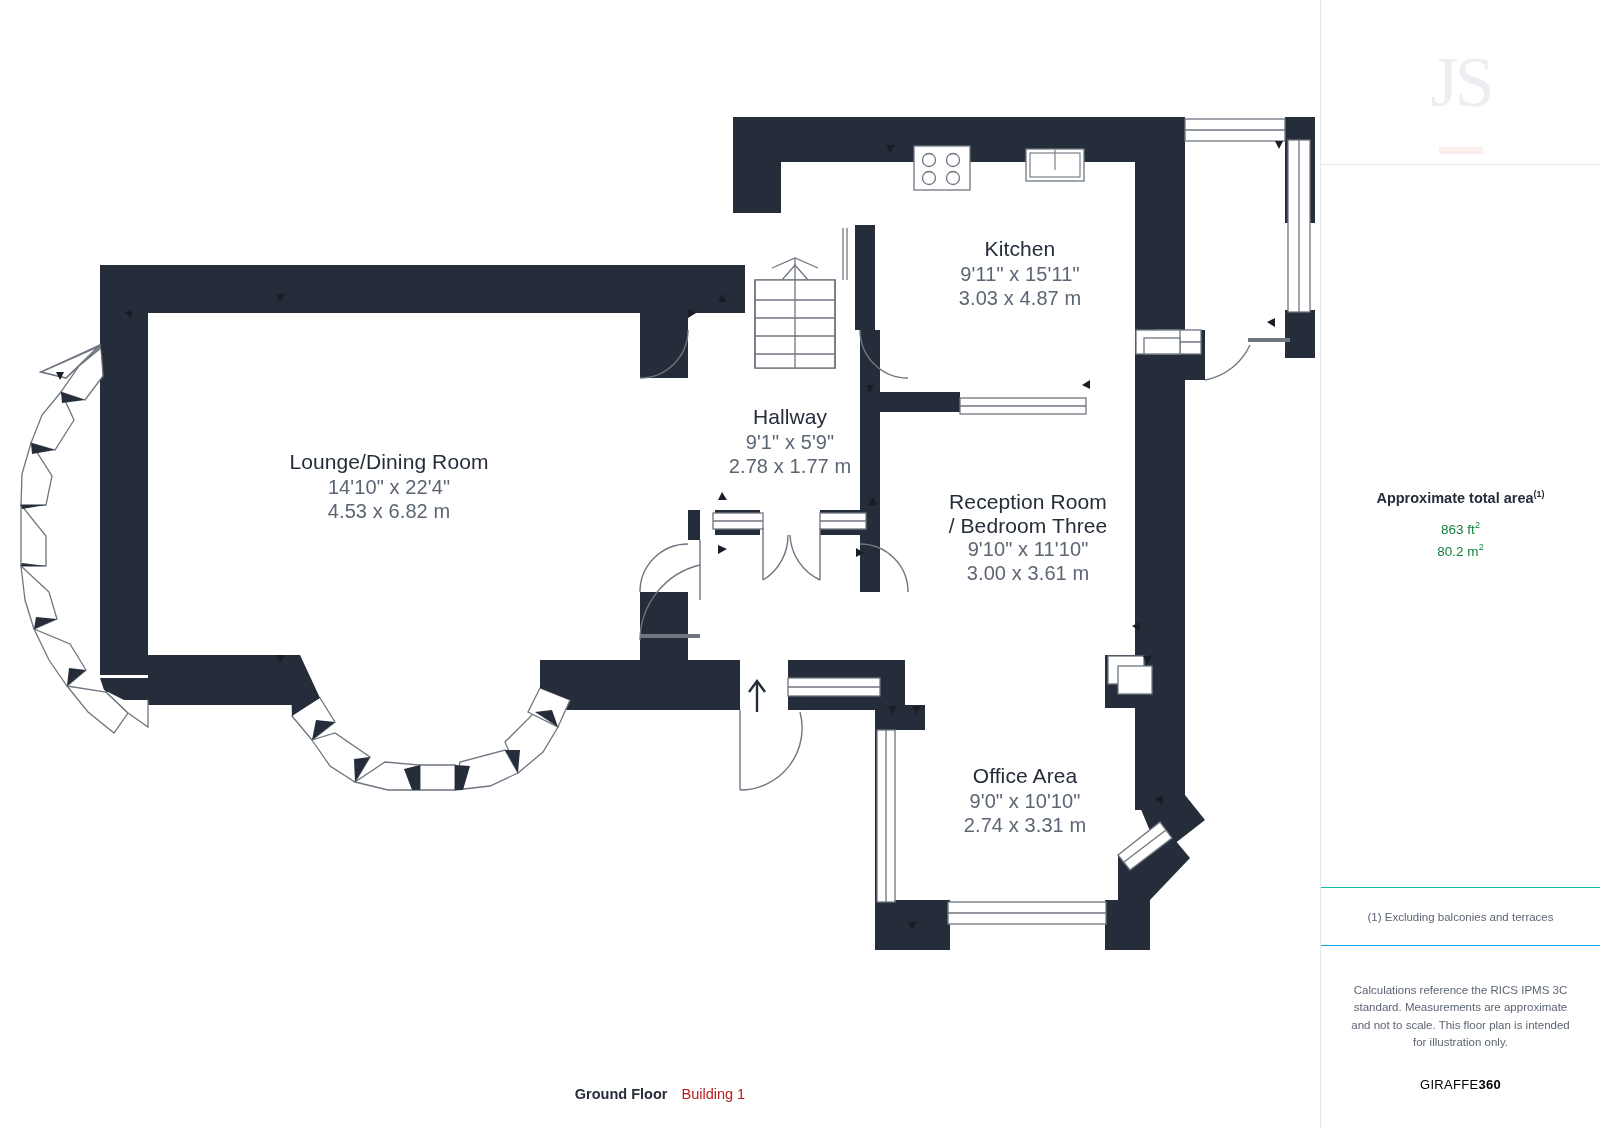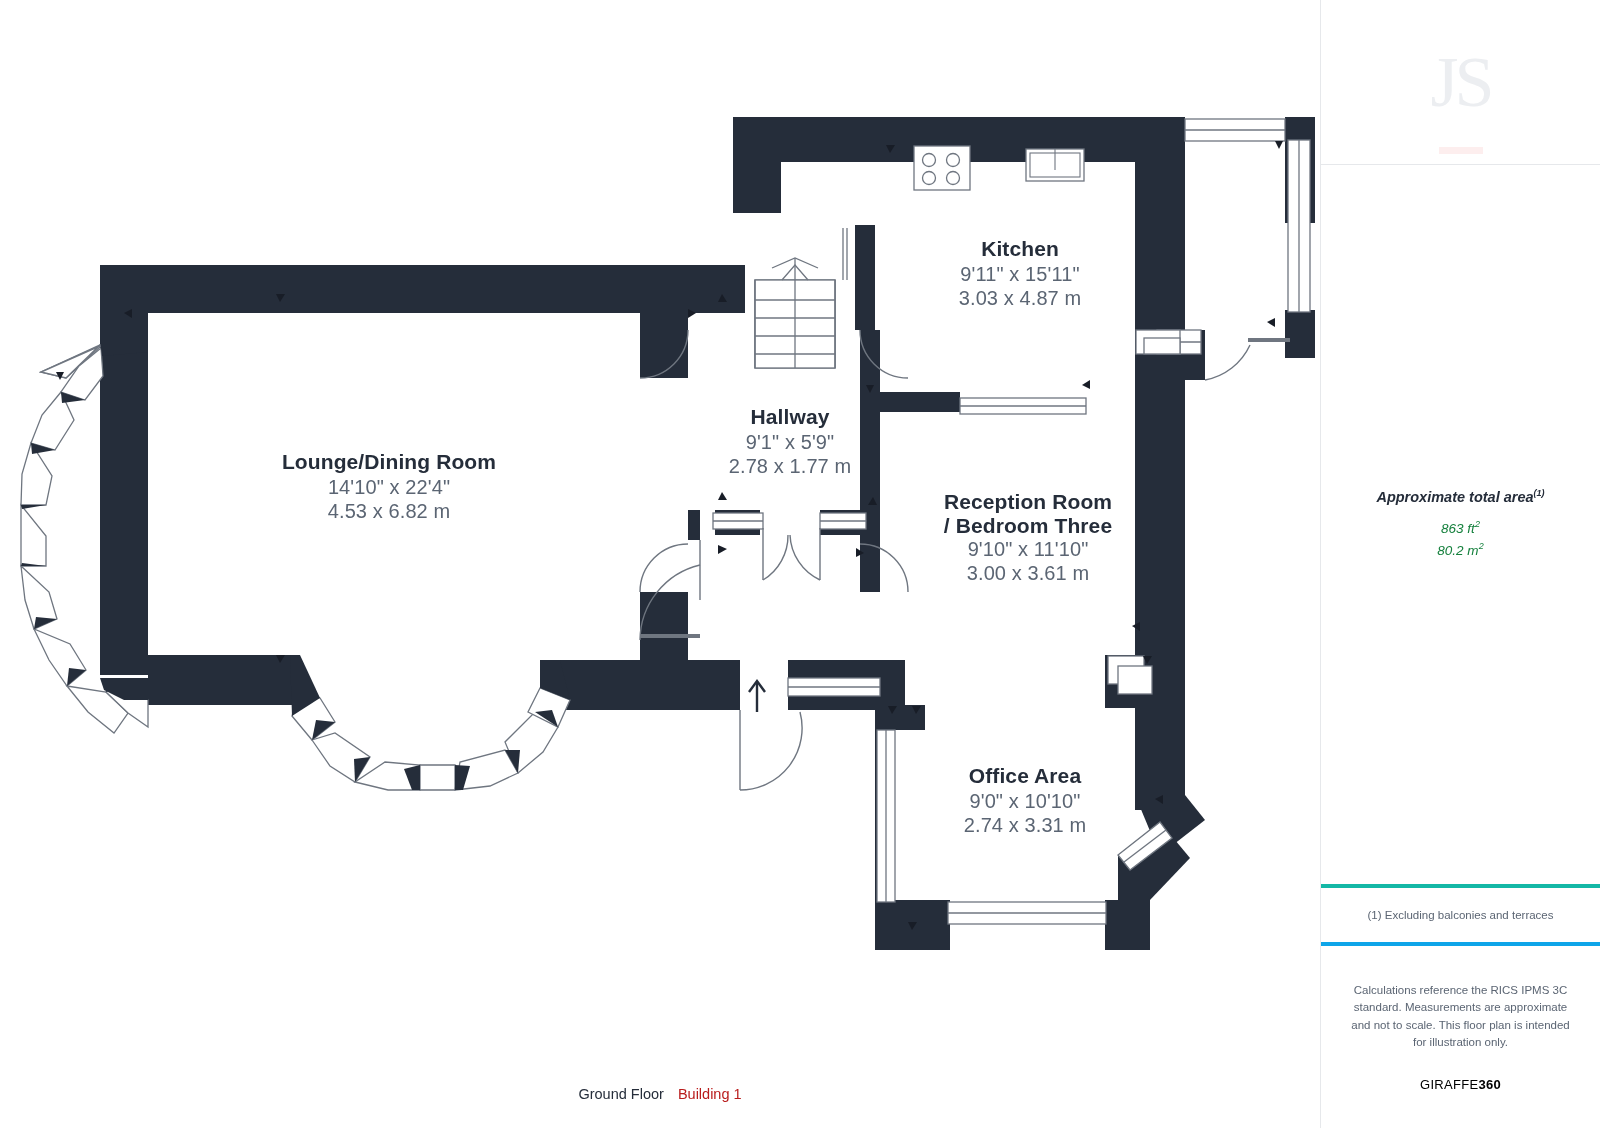--- a/index.html
+++ b/index.html
@@ -27,21 +27,21 @@
   
   .room-label {
     position: absolute;
     text-align: center;
     white-space: nowrap;
     line-height: 1.22;
     transform: translateX(-50%);
   }
   .room-name {
     font-size: 21px;
-    font-weight: bold;
+    font-weight: normal;
     color: #252d3a;
     letter-spacing: 0.1px;
   }
   .room-name.two-line { line-height: 1.12; }
   .room-dims {
     font-size: 20px;
     font-weight: normal;
     color: #5b6573;
     letter-spacing: 0.1px;
   }
@@ -50,21 +50,21 @@
   #sidebar {
     position: absolute;
     right: 0; top: 0;
     width: 280px; height: 1128px;
     background: #ffffff;
     border-left: 1px solid #e6e8eb;
   }
   .side-cell {
     position: absolute;
     left: 0; width: 279px;
-    border-bottom: 4px solid #0ea5e9;
+    border-bottom: 1px solid #0ea5e9;
     display: flex;
     flex-direction: column;
     align-items: center;
     justify-content: center;
     text-align: center;
   }
   #logo-cell { top: 0; height: 165px; border-bottom: 1px solid #e6e8eb; }
   #logo-mark {
     font-family: "Liberation Serif", serif;
     font-size: 72px;
@@ -75,23 +75,22 @@
   }
   #logo-underline {
     position: absolute;
     left: 50%; bottom: 10px;
     transform: translateX(-50%);
     width: 44px; height: 7px;
     background: #fdeeee;
   }
   #area-cell {
     top: 165px; height: 723px;
-    border-bottom: 4px solid #14b8a6;
+    border-bottom: 1px solid #14b8a6;
     justify-content: center;
-    font-style: italic;
   }
   #area-title {
     font-size: 14.5px; font-weight: bold; color: #252d3a;
     margin-bottom: 12px;
   }
   #area-title sup { font-size: 9px; font-weight: bold; }
   .area-value { font-size: 13.5px; color: #15803d; line-height: 1.6; }
   .area-value sup { font-size: 9px; }
   #footnote-cell { top: 888px; height: 58px; }
   #footnote-text { font-size: 11.5px; color: #5b6573; }
@@ -110,21 +109,21 @@
   #brand span.light { font-weight: normal; }
 
   
   #footer {
     position: absolute;
     left: 0; bottom: 26px;
     width: 1320px;
     text-align: center;
     font-size: 14.5px;
   }
-  #footer-floor { font-weight: normal; color: #252d3a; }
+  #footer-floor { font-weight: bold; color: #252d3a; }
   #footer-building { font-weight: normal; color: #b91c1c; margin-left: 10px; }
 </style>
 </head>
 <body>
 
 <div id="page">
 
   <div id="plan-area">
     <svg id="plan-svg" viewBox="0 0 1320 1128" xmlns="http://www.w3.org/2000/svg">
       <defs>

